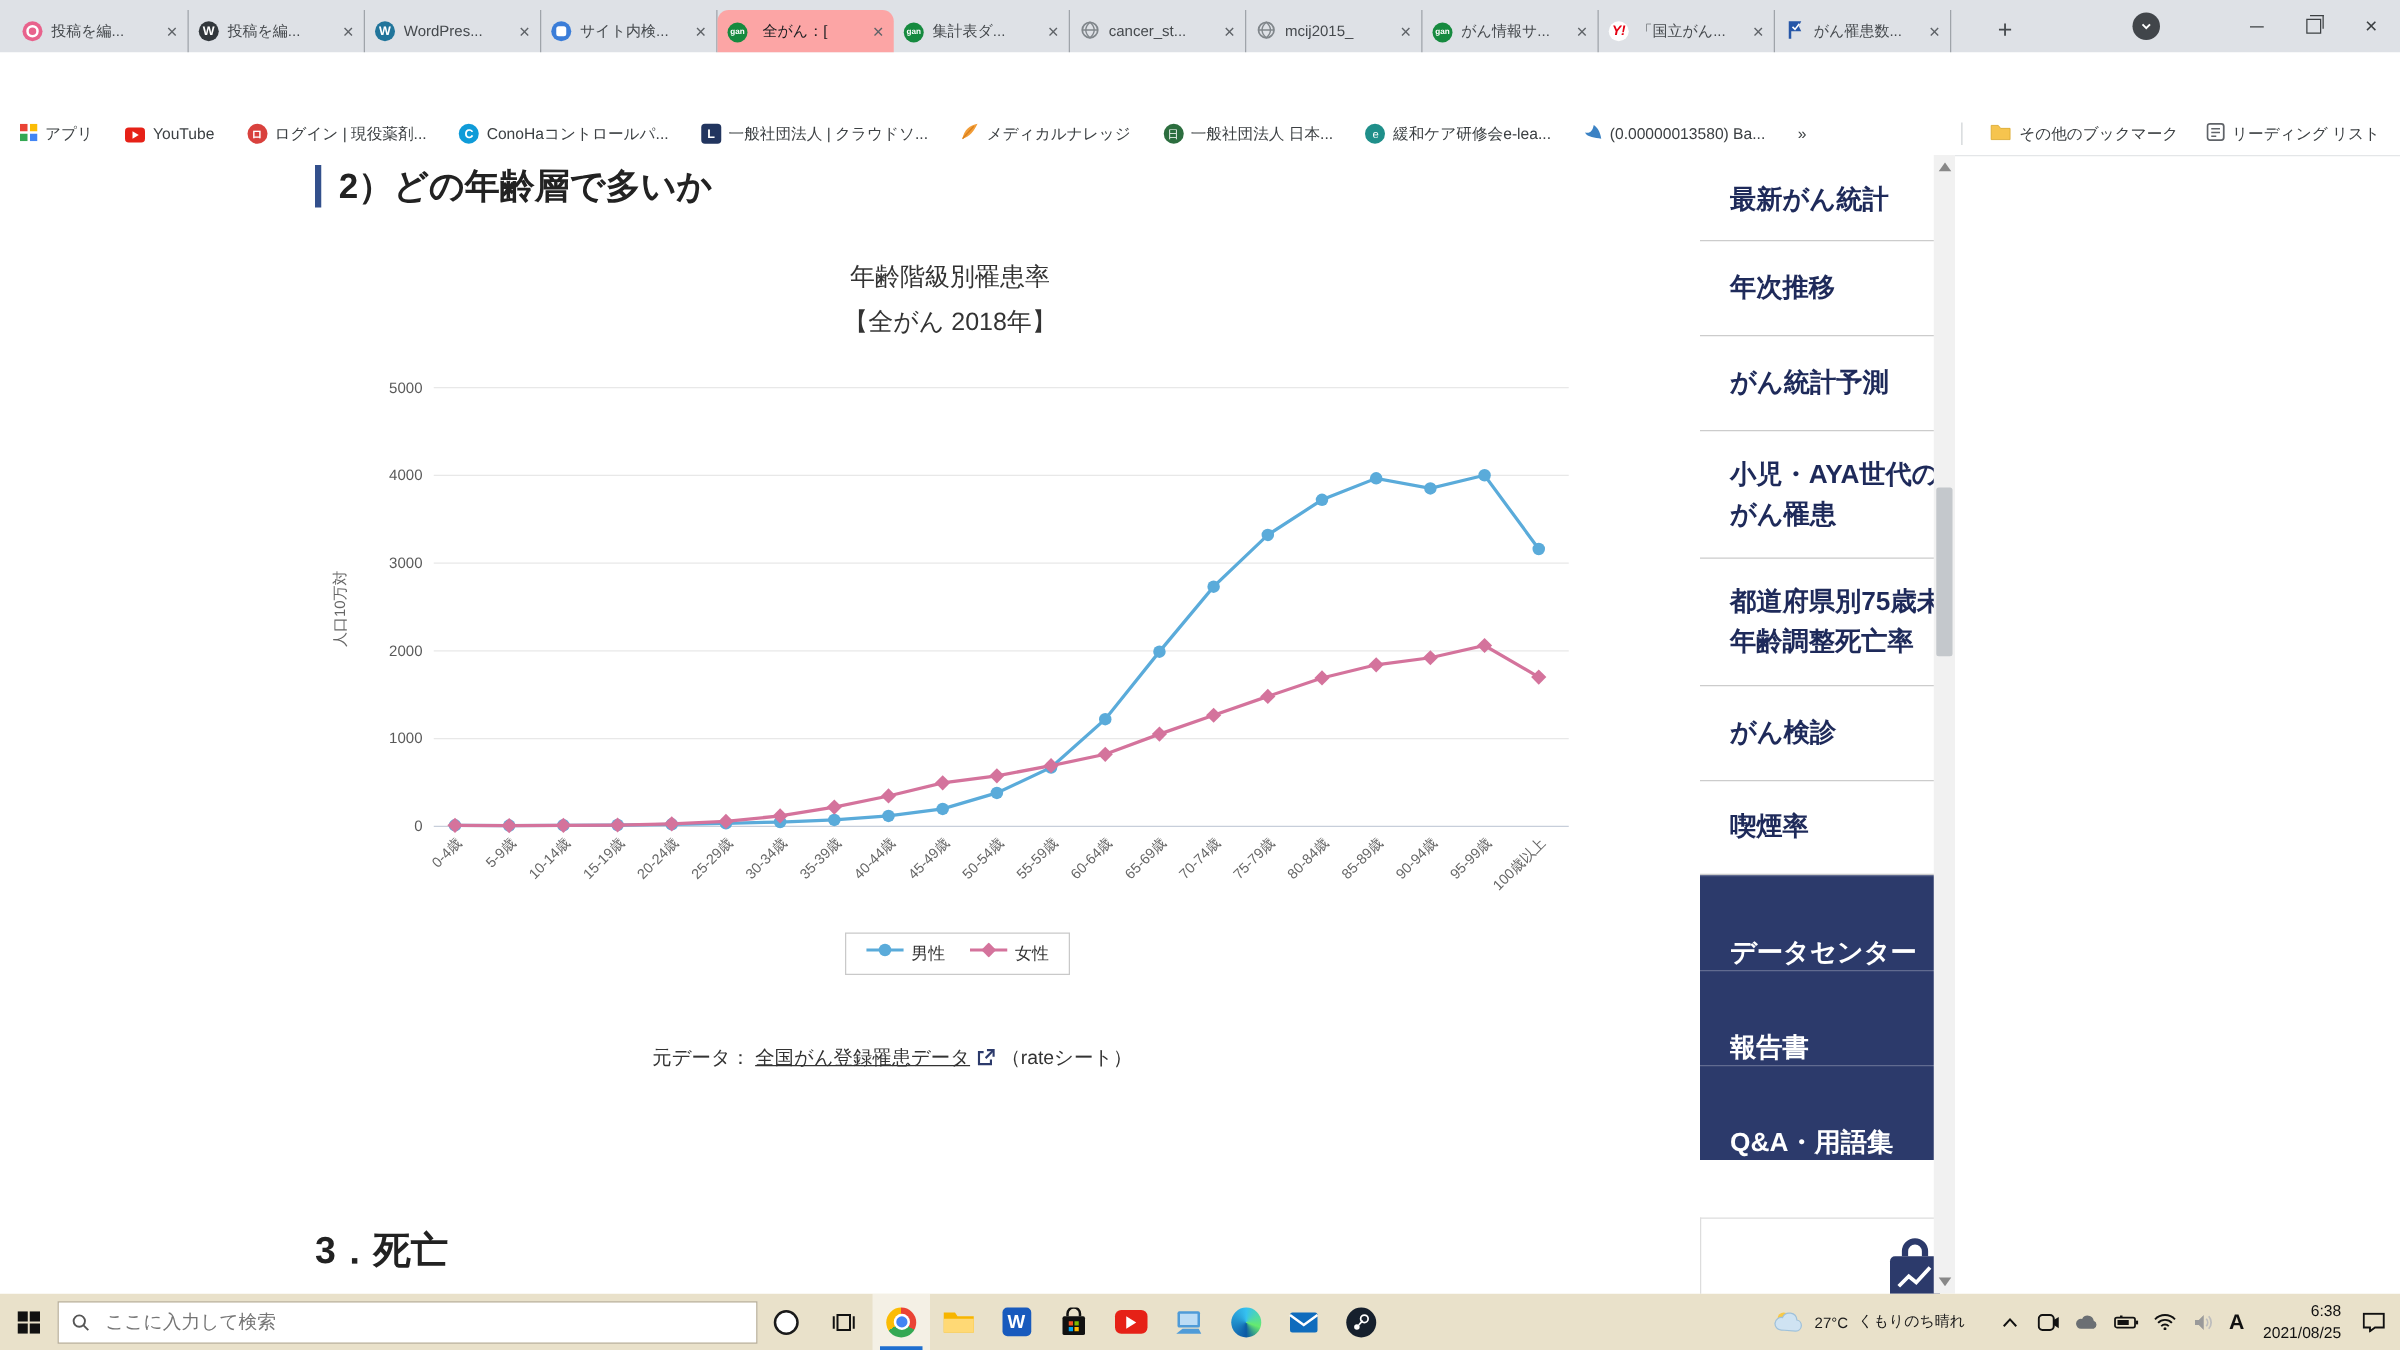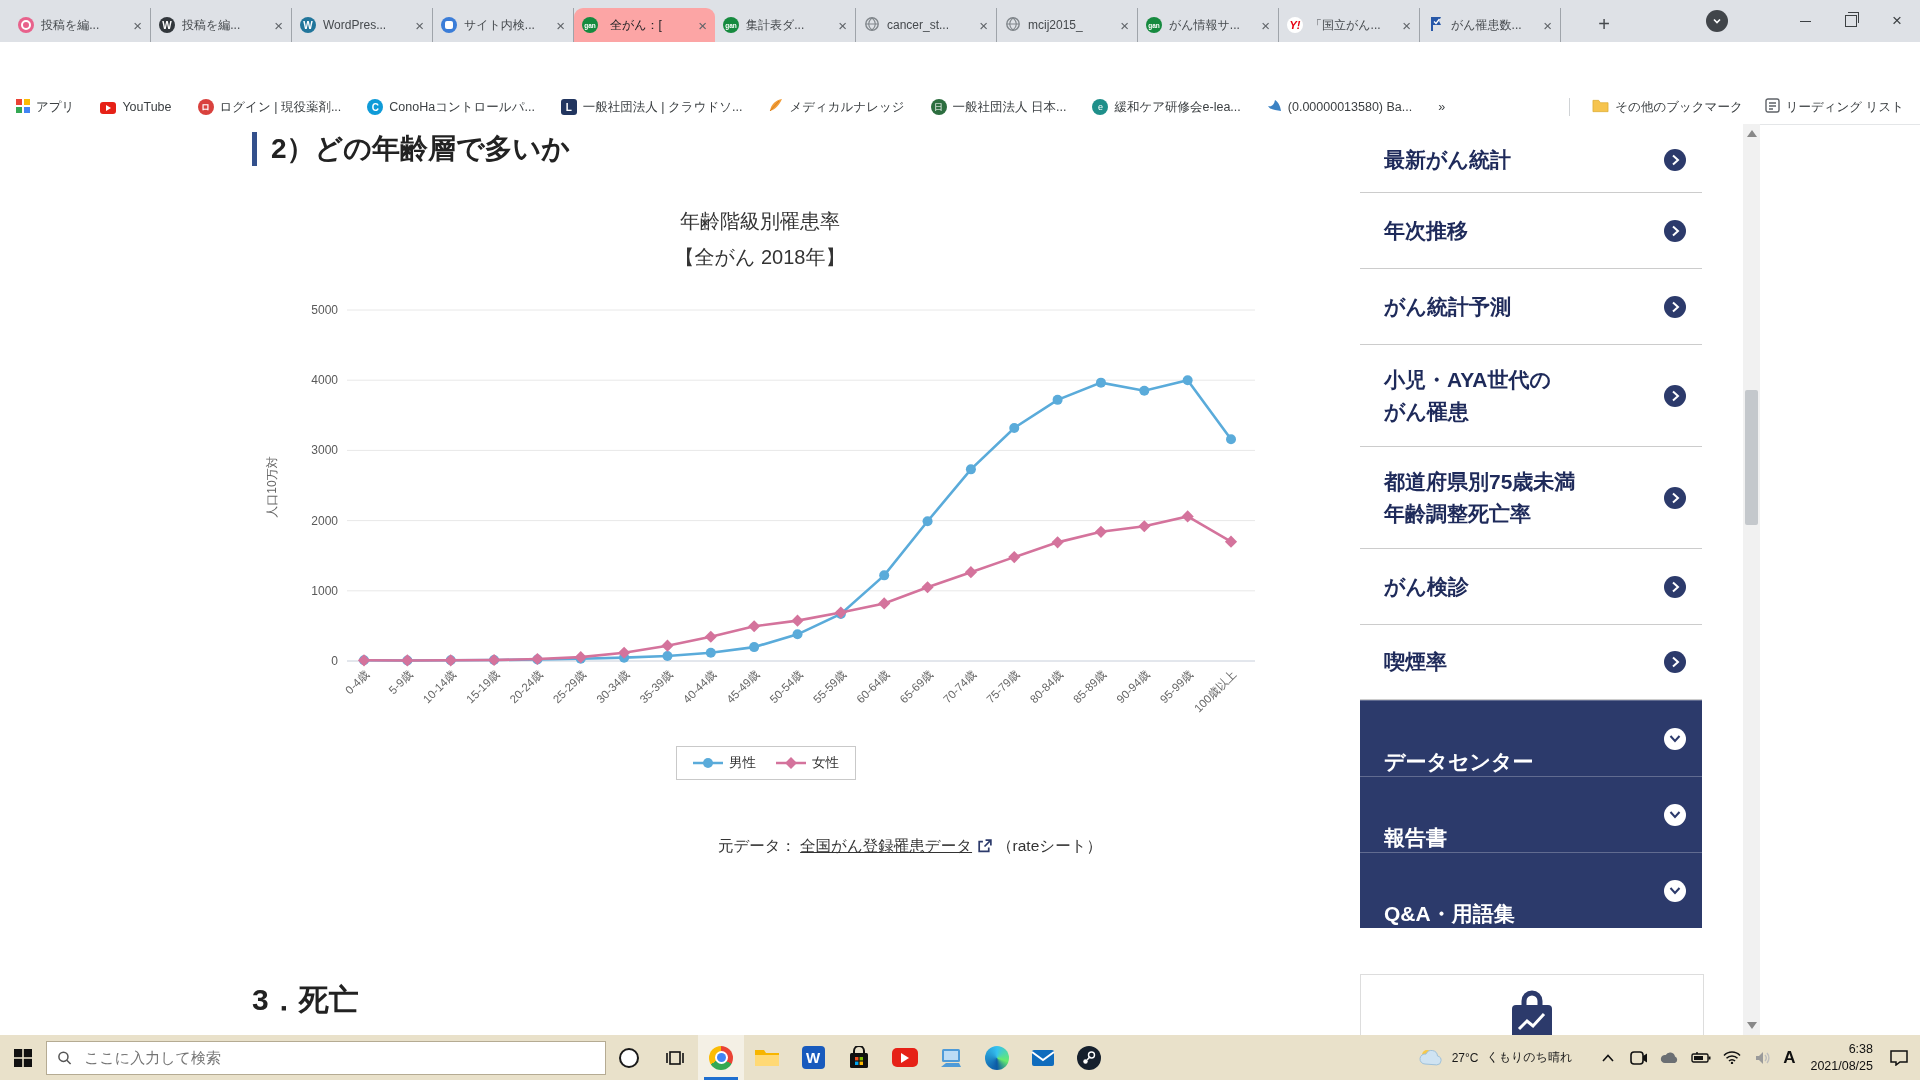--- a/index.html
+++ b/index.html
@@ -45,31 +45,31 @@
   
   #bookbar{position:absolute;left:0;top:90px;width:1920px;height:34px;background:#fff;
     border-bottom:1px solid #e4e6e8;display:flex;align-items:center;}
   #bmleft{display:flex;align-items:center;gap:26px;padding-left:16px;}
   .bm{display:flex;align-items:center;gap:6px;font-size:12.5px;color:#3c4043;white-space:nowrap;}
   .bmic{width:16px;height:16px;min-width:16px;border-radius:50%;display:inline-flex;
     align-items:center;justify-content:center;}
   #bmright{position:absolute;right:16px;display:flex;align-items:center;gap:22px;}
   #bmsep{width:1px;height:18px;background:#d0d3d6;}
   
-  #content{position:absolute;left:0;top:124px;width:1760px;height:911px;background:#fff;overflow:hidden;}
+  #content{position:absolute;left:0;top:124px;width:1564px;height:911px;background:#fff;overflow:hidden;}
   #heading2{position:absolute;left:252px;top:8px;font-size:28px;font-weight:bold;color:#222;
     border-left:5px solid #33508c;padding-left:14px;line-height:1.2;}
   #chart-title{position:absolute;left:360px;top:84px;width:800px;text-align:center;
     font-size:20px;color:#333;font-weight:500;}
   #chart-subtitle{position:absolute;left:360px;top:120px;width:800px;text-align:center;
     font-size:20px;color:#333;font-weight:500;}
   #chart-svg{position:absolute;left:260px;top:168px;}
   #legend{position:absolute;left:676px;top:622px;border:1px solid #c9c9c9;background:#fff;
     display:flex;align-items:center;gap:20px;padding:7px 16px;font-size:13.5px;color:#333;}
-  .lg-item{display:flex;align-items:flex-end;gap:6px;}
+  .lg-item{display:flex;align-items:flex-start;gap:6px;}
   #srcline{position:absolute;top:712px;right:658px;display:flex;align-items:center;gap:4px;
     font-size:15.5px;color:#333;}
   #srclink{text-decoration:underline;}
   #heading3{position:absolute;left:252px;top:856px;font-size:30px;font-weight:bold;color:#222;}
   
   #sidebar{position:absolute;left:1360px;top:4px;width:342px;}
   .sb-item{position:relative;display:flex;align-items:center;border-bottom:1px solid #ccc;
     padding:0 52px 0 24px;box-sizing:border-box;}
   .sb-item .sb-text{font-size:21px;font-weight:600;color:#1e2a5a;line-height:1.5;}
   .sb-chev{position:absolute;right:16px;top:50%;transform:translateY(-50%);width:22px;height:22px;

